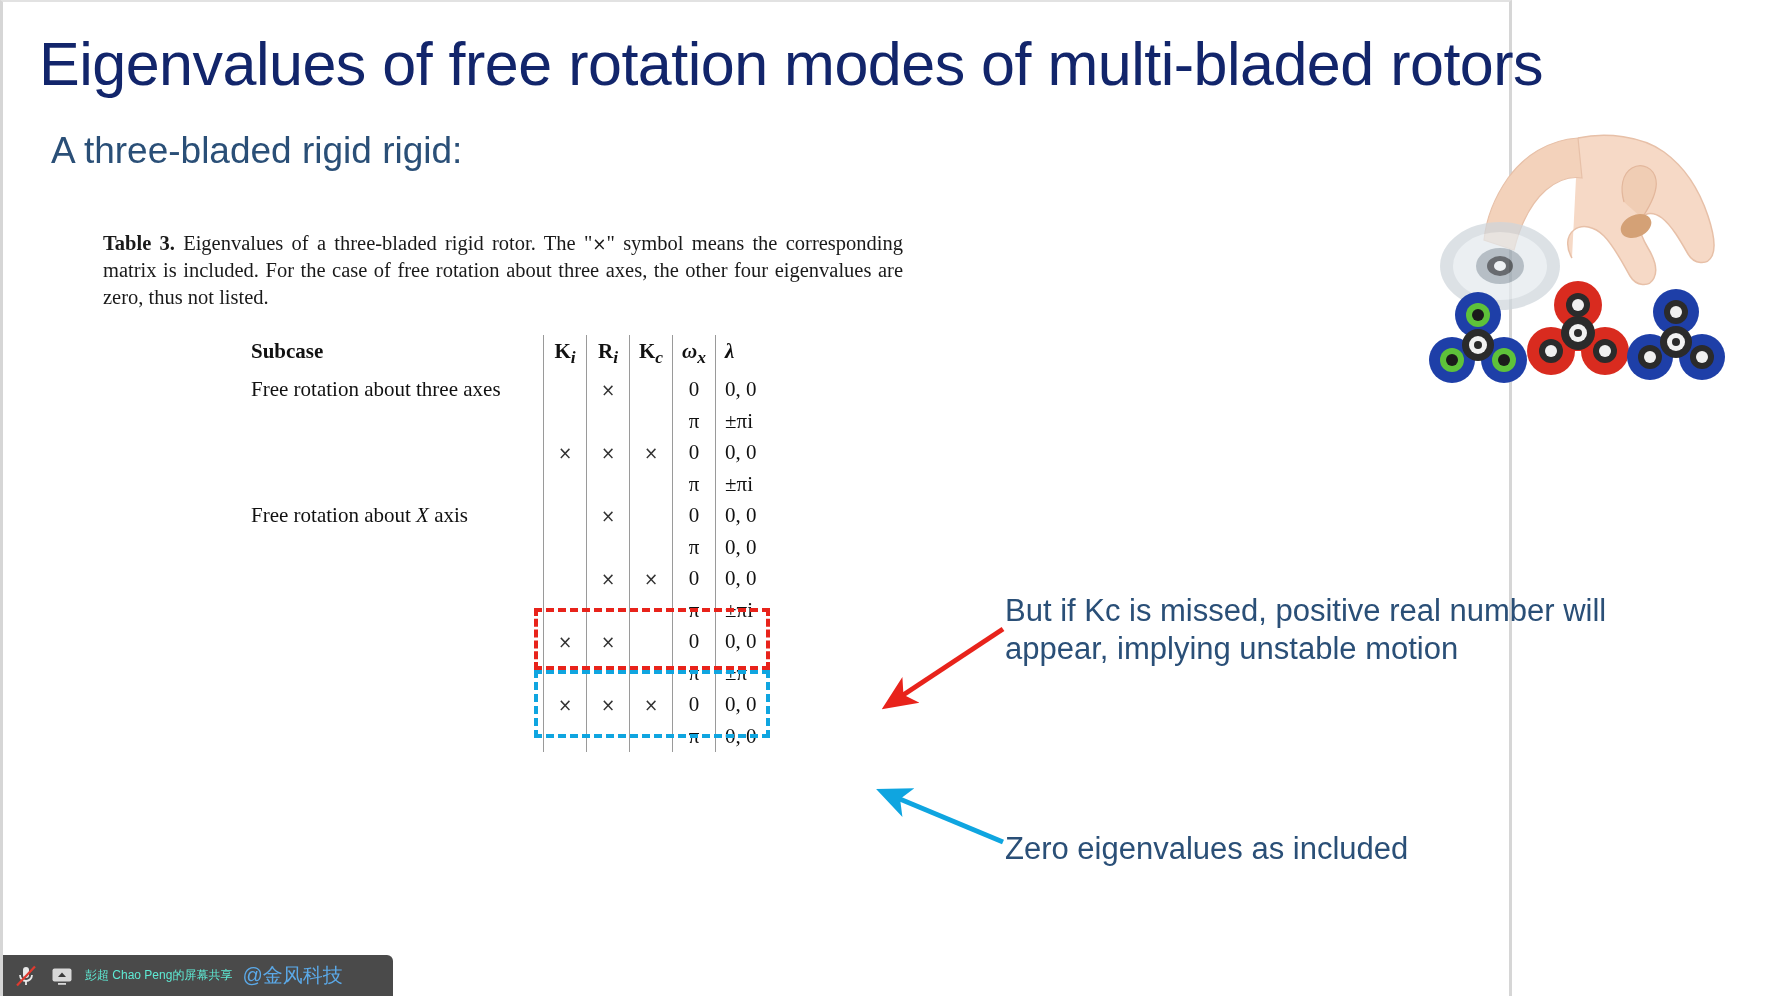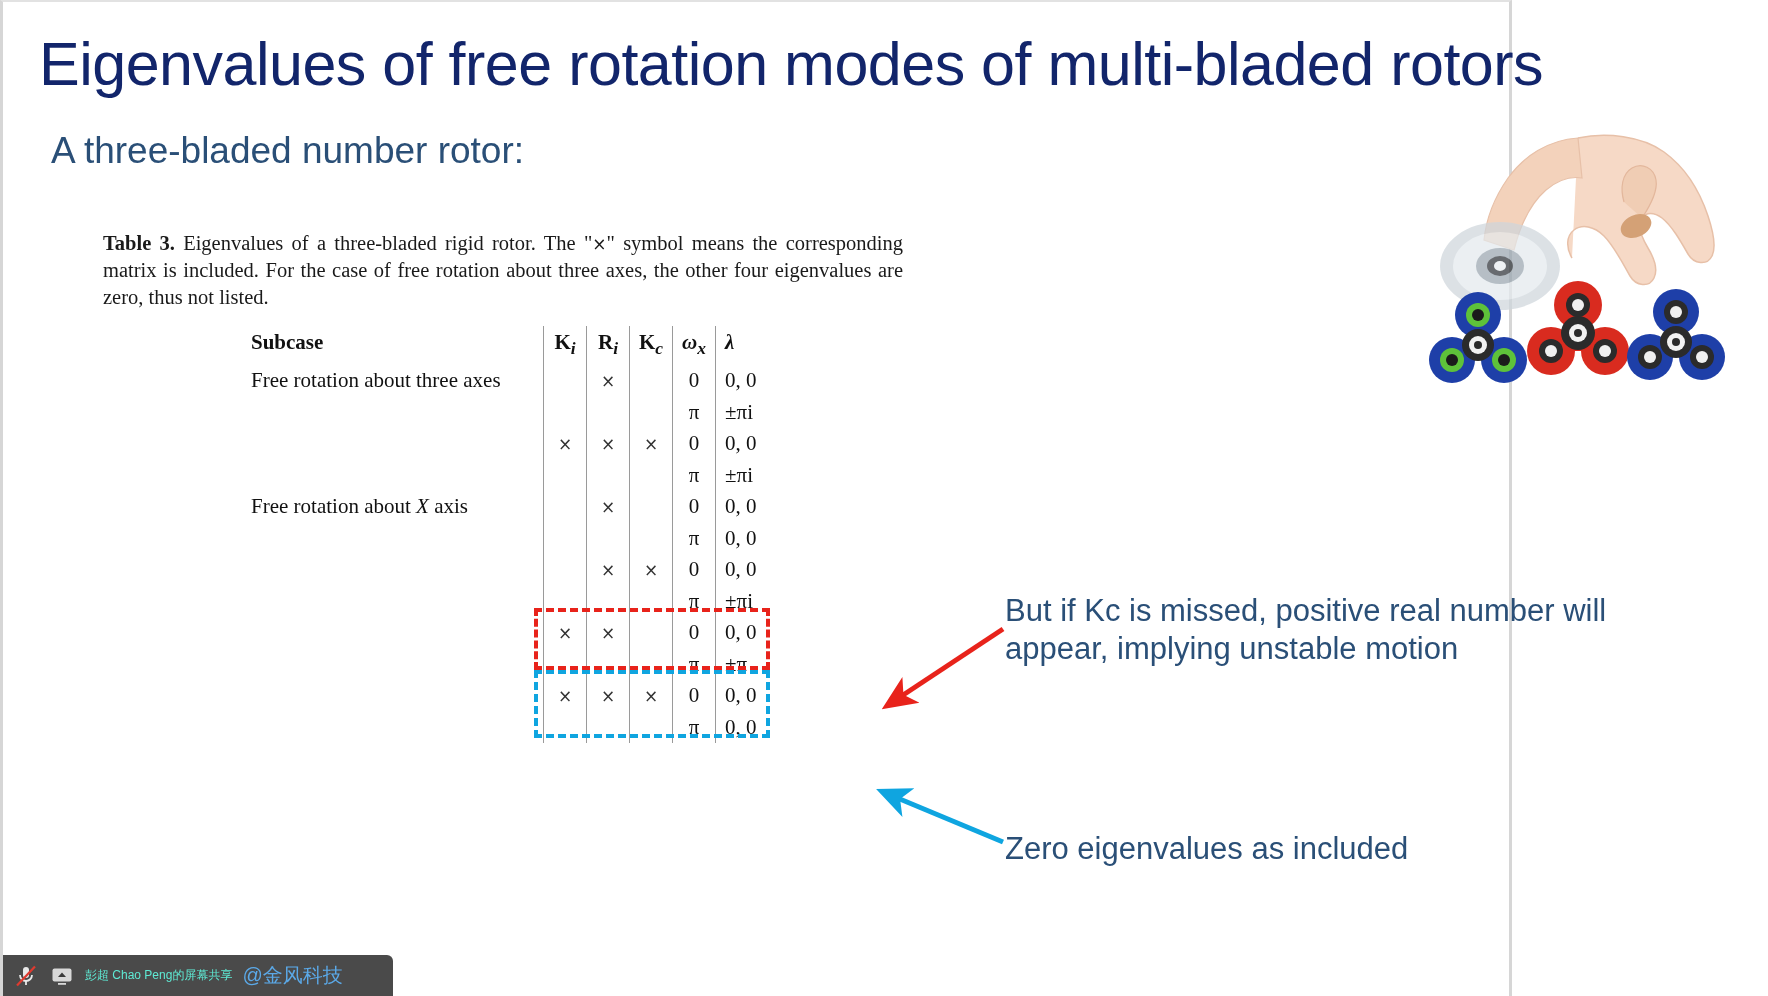--- a/index.html
+++ b/index.html
@@ -43,21 +43,21 @@
   #caption{
     font-size:20.5px;line-height:1.32;
     text-align:justify;
     width:800px;
     color:#1a1a1a;
   }
   #caption b{font-weight:bold;}
   #caption .xs{font-family:"DejaVu Sans",sans-serif;font-size:17px;}
 
   
-  #tblwrap{position:absolute;left:240px;top:324px;}
+  #tblwrap{position:absolute;left:240px;top:333px;}
   table.eig{
     border-collapse:collapse;
     font-family:"Liberation Serif", serif;
     font-size:21px;
     color:#111;
   }
   table.eig th,table.eig td{
     padding:0;
     text-align:left;
     vertical-align:top;
@@ -125,21 +125,21 @@
   }
 </style>
 </head>
 <body>
 
 <div id="slide">
 
   <div id="bottomstrip"></div>
 
   <div id="title">Eigenvalues of free rotation modes of multi-bladed rotors</div>
-  <div id="subtitle">A three-bladed number rotor:</div>
+  <div id="subtitle">A three-bladed rigid rigid:</div>
 
   <div id="photo">
     <svg width="300" height="290" viewBox="0 0 300 290">
 
       <g>
         <path d="M150 8 C178 2 214 6 236 22 C258 38 272 62 280 86 C286 104 288 118 284 126 C279 136 266 134 260 124 C252 110 244 96 234 88 C226 82 218 82 214 88 C209 96 214 108 220 118 C226 128 230 140 226 148 C221 158 208 156 202 146 C194 132 186 116 176 106 C166 96 154 94 146 100 C138 106 138 118 144 128" fill="#f6d9c6" stroke="#e7c0a8" stroke-width="1.5"></path>
         <path d="M150 8 C120 10 96 26 80 48 C66 68 58 90 56 110 L86 120 C92 96 102 74 118 60 C130 50 142 46 154 48 Z" fill="#f3d2bb" stroke="#e7c0a8" stroke-width="1.2"></path>
         <path d="M214 88 C222 76 230 62 228 50 C226 38 214 32 204 38 C194 44 192 58 196 72" fill="#f0cdb4" stroke="#e3b79c" stroke-width="1.2"></path>
         <ellipse cx="208" cy="96" rx="16" ry="11" fill="#d4a176" transform="rotate(-24 208 96)"></ellipse>
       </g>

